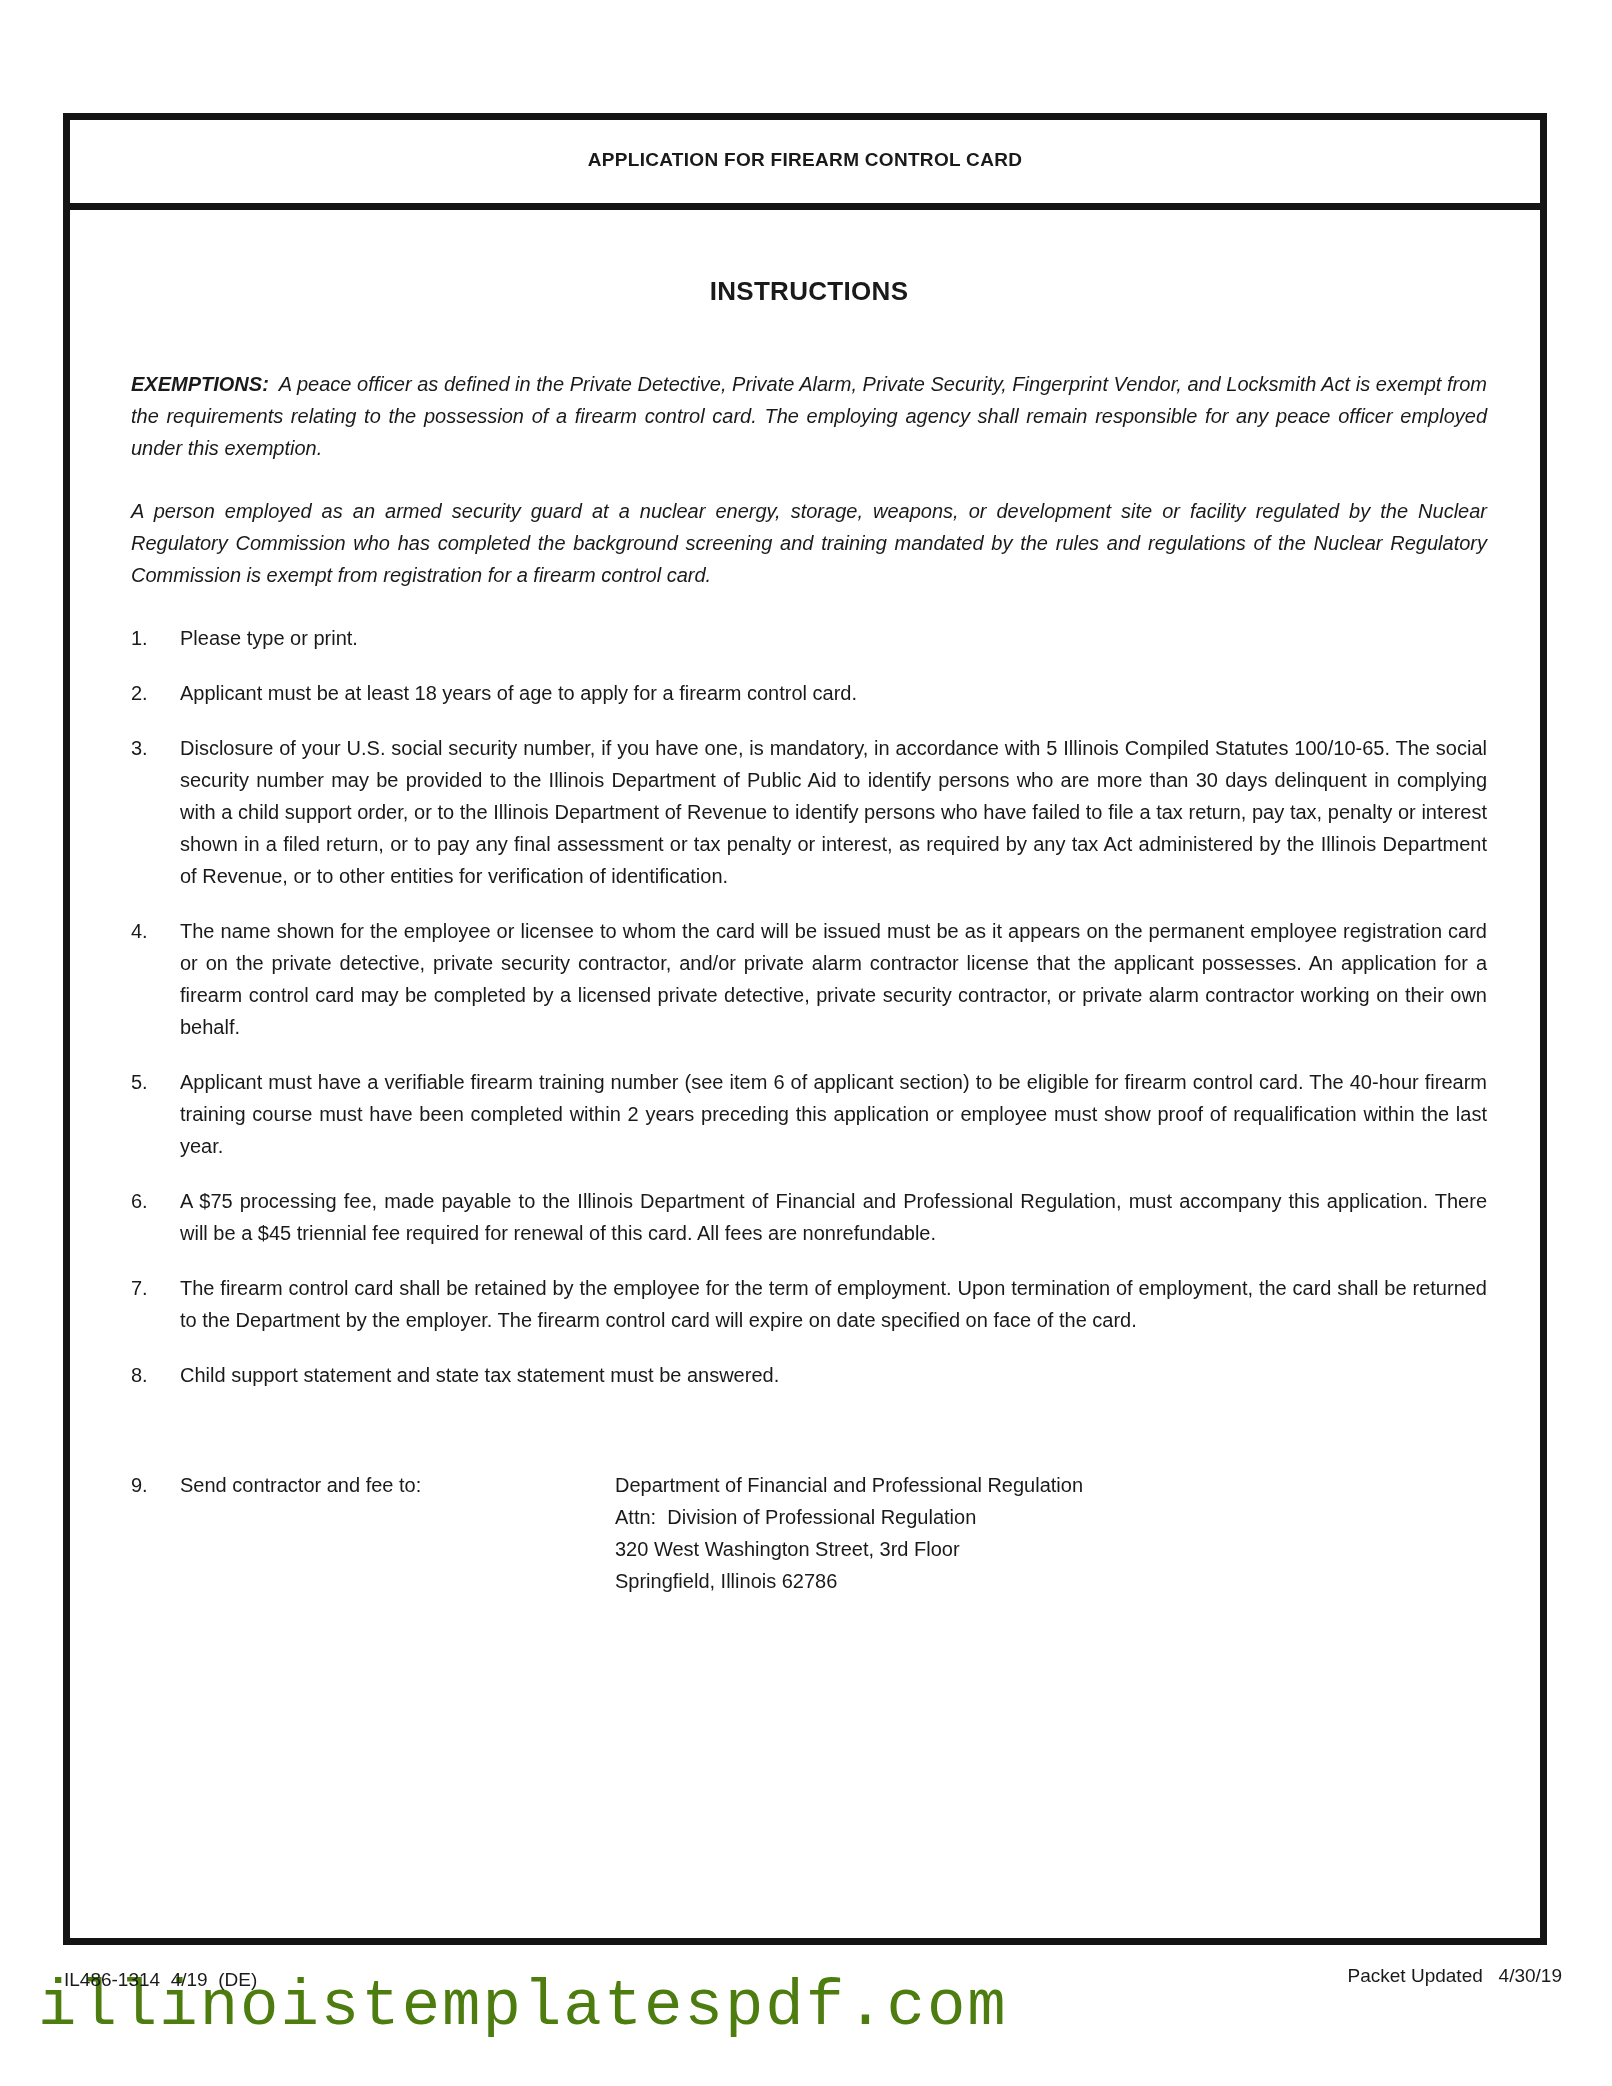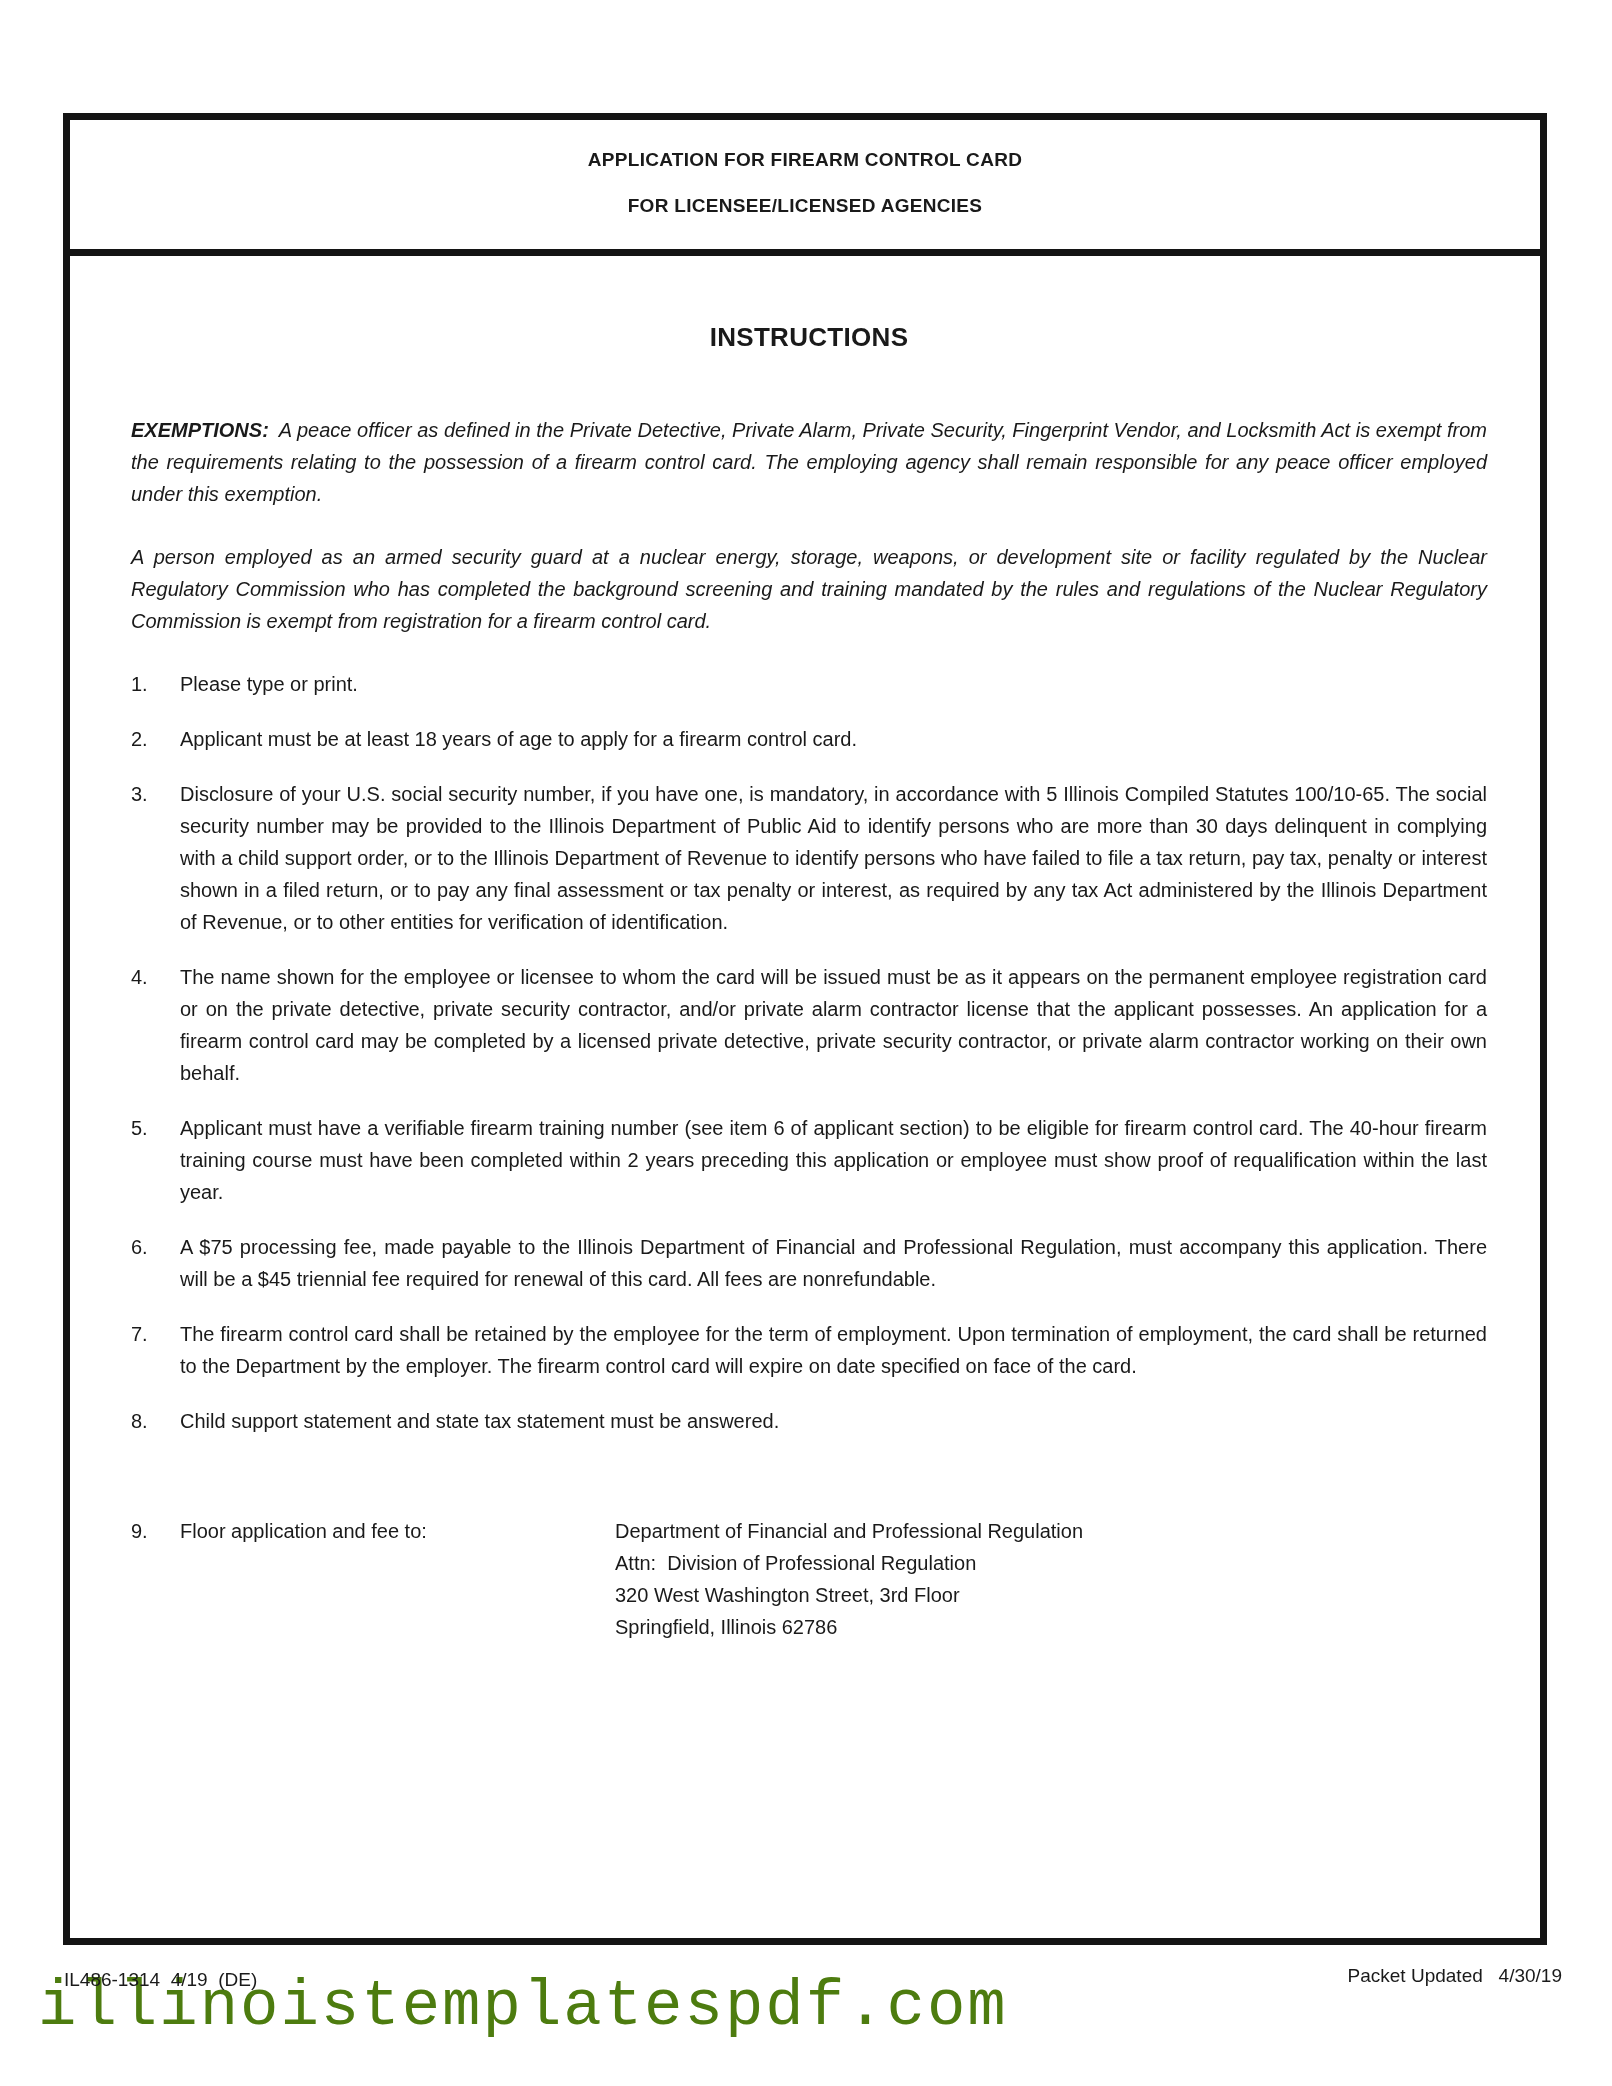--- a/index.html
+++ b/index.html
@@ -117,21 +117,20 @@
 </style>
 </head>
 <body>
 
 <div id="page">
 
   <div class="doc-box">
 
     <div class="doc-header">
       <div class="title-line">APPLICATION FOR FIREARM CONTROL CARD</div>
-      <div class="title-line">FOR LICENSEE/LICENSED AGENCIES</div>
     </div>
 
     <div class="doc-content">
 
       <div class="instructions-heading">INSTRUCTIONS</div>
 
       <p class="para exemptions"><span class="ex-label">EXEMPTIONS:</span><span>A peace officer as defined in the Private Detective, Private Alarm, Private Security, Fingerprint Vendor, and Locksmith Act is exempt from the requirements relating to the possession of a firearm control card. The employing agency shall remain responsible for any peace officer employed under this exemption.</span></p>
 
       <p class="para">A person employed as an armed security guard at a nuclear energy, storage, weapons, or development site or facility regulated by the Nuclear Regulatory Commission who has completed the background screening and training mandated by the rules and regulations of the Nuclear Regulatory Commission is exempt from registration for a firearm control card.</p>
 
@@ -173,21 +172,21 @@
         </div>
 
         <div class="item">
           <span class="num">8.</span>
           <div class="itext">Child support statement and state tax statement must be answered.</div>
         </div>
 
         <div class="item item9">
           <span class="num">9.</span>
           <div class="itext nine">
-            <span class="send-label">Floor application and fee to:</span>
+            <span class="send-label">Send contractor and fee to:</span>
             <div class="address">
               <div>Department of Financial and Professional Regulation</div>
               <div>Attn:  Division of Professional Regulation</div>
               <div>320 West Washington Street, 3rd Floor</div>
               <div>Springfield, Illinois 62786</div>
             </div>
           </div>
         </div>
 
       </div>

